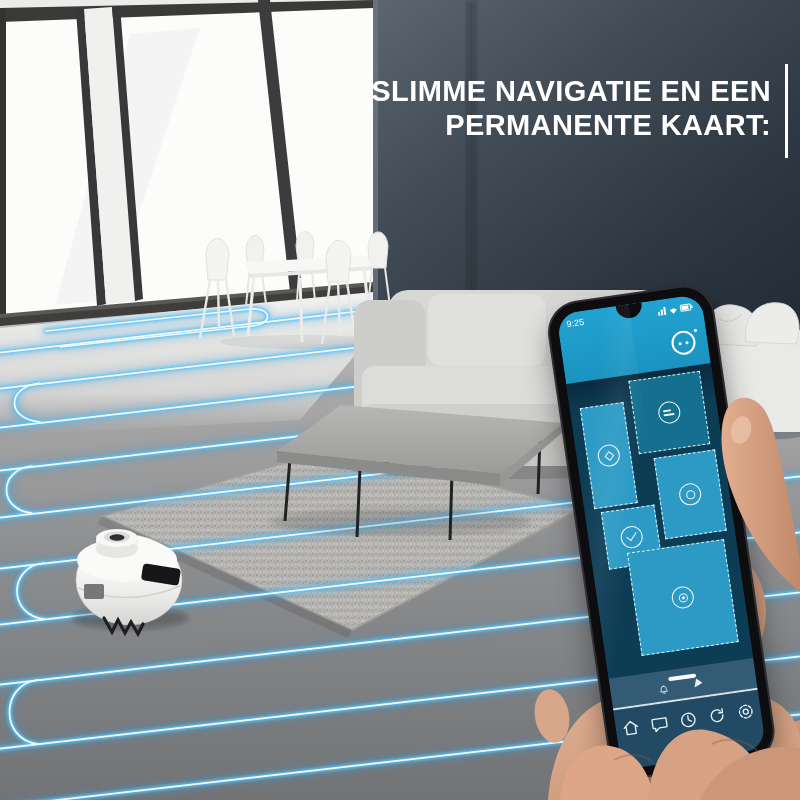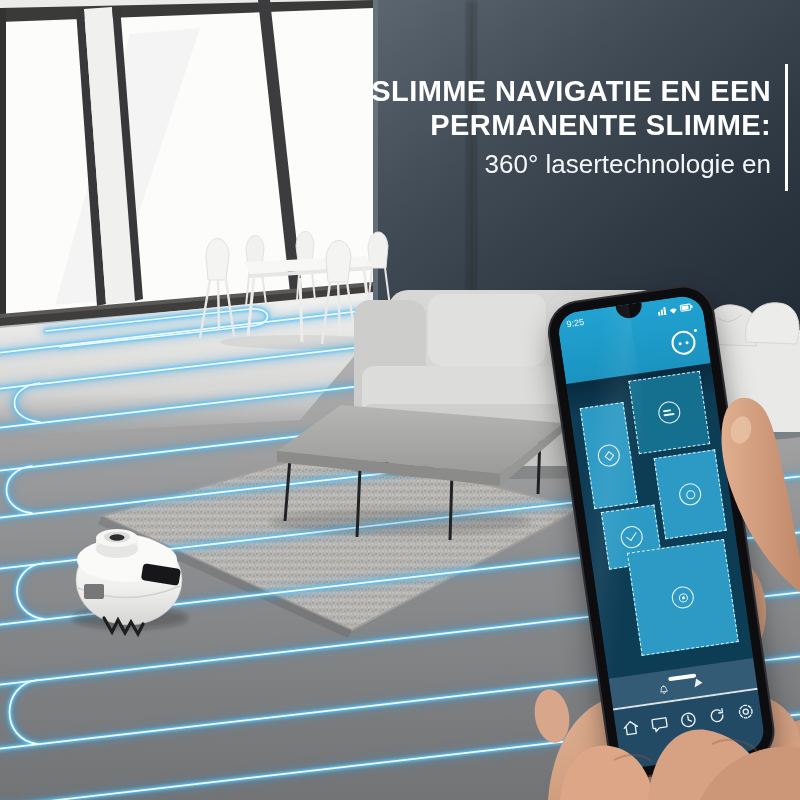--- a/index.html
+++ b/index.html
@@ -327,24 +327,23 @@
       <ellipse cx="117" cy="537.5" rx="7.5" ry="3.2" fill="#2e2e30"></ellipse>
       <rect x="142" y="566" width="38" height="17" rx="4" transform="rotate(9 161 574)" fill="#17171a"></rect>
       <rect x="84" y="584" width="20" height="15" rx="2" fill="#77777a"></rect>
       <path d="M104 618 l8 14 l6 -12 l7 13 l6 -11 l7 12 l5 -10" stroke="#1e1e20" stroke-width="3.2" fill="none" stroke-linecap="round"></path>
     </g>
   </svg>
 
   <div class="overlay-panel">
     <div class="overlay-headline">
       <div>SLIMME NAVIGATIE EN EEN</div>
-      <div>PERMANENTE SLIMME:</div>
+      <div>PERMANENTE KAART:</div>
     </div>
     <div class="overlay-sub">
-      <div>360° lasertechnologie en</div>
     </div>
   </div>
 
   <svg class="abs" width="800" height="800" viewBox="0 0 800 800" style="z-index:30">
     <defs>
       <linearGradient id="skin1" x1="0" y1="0" x2="1" y2="1">
         <stop offset="0" stop-color="#e2b295"></stop>
           <stop offset="1" stop-color="#c08a6b"></stop>
       </linearGradient>
     </defs>

